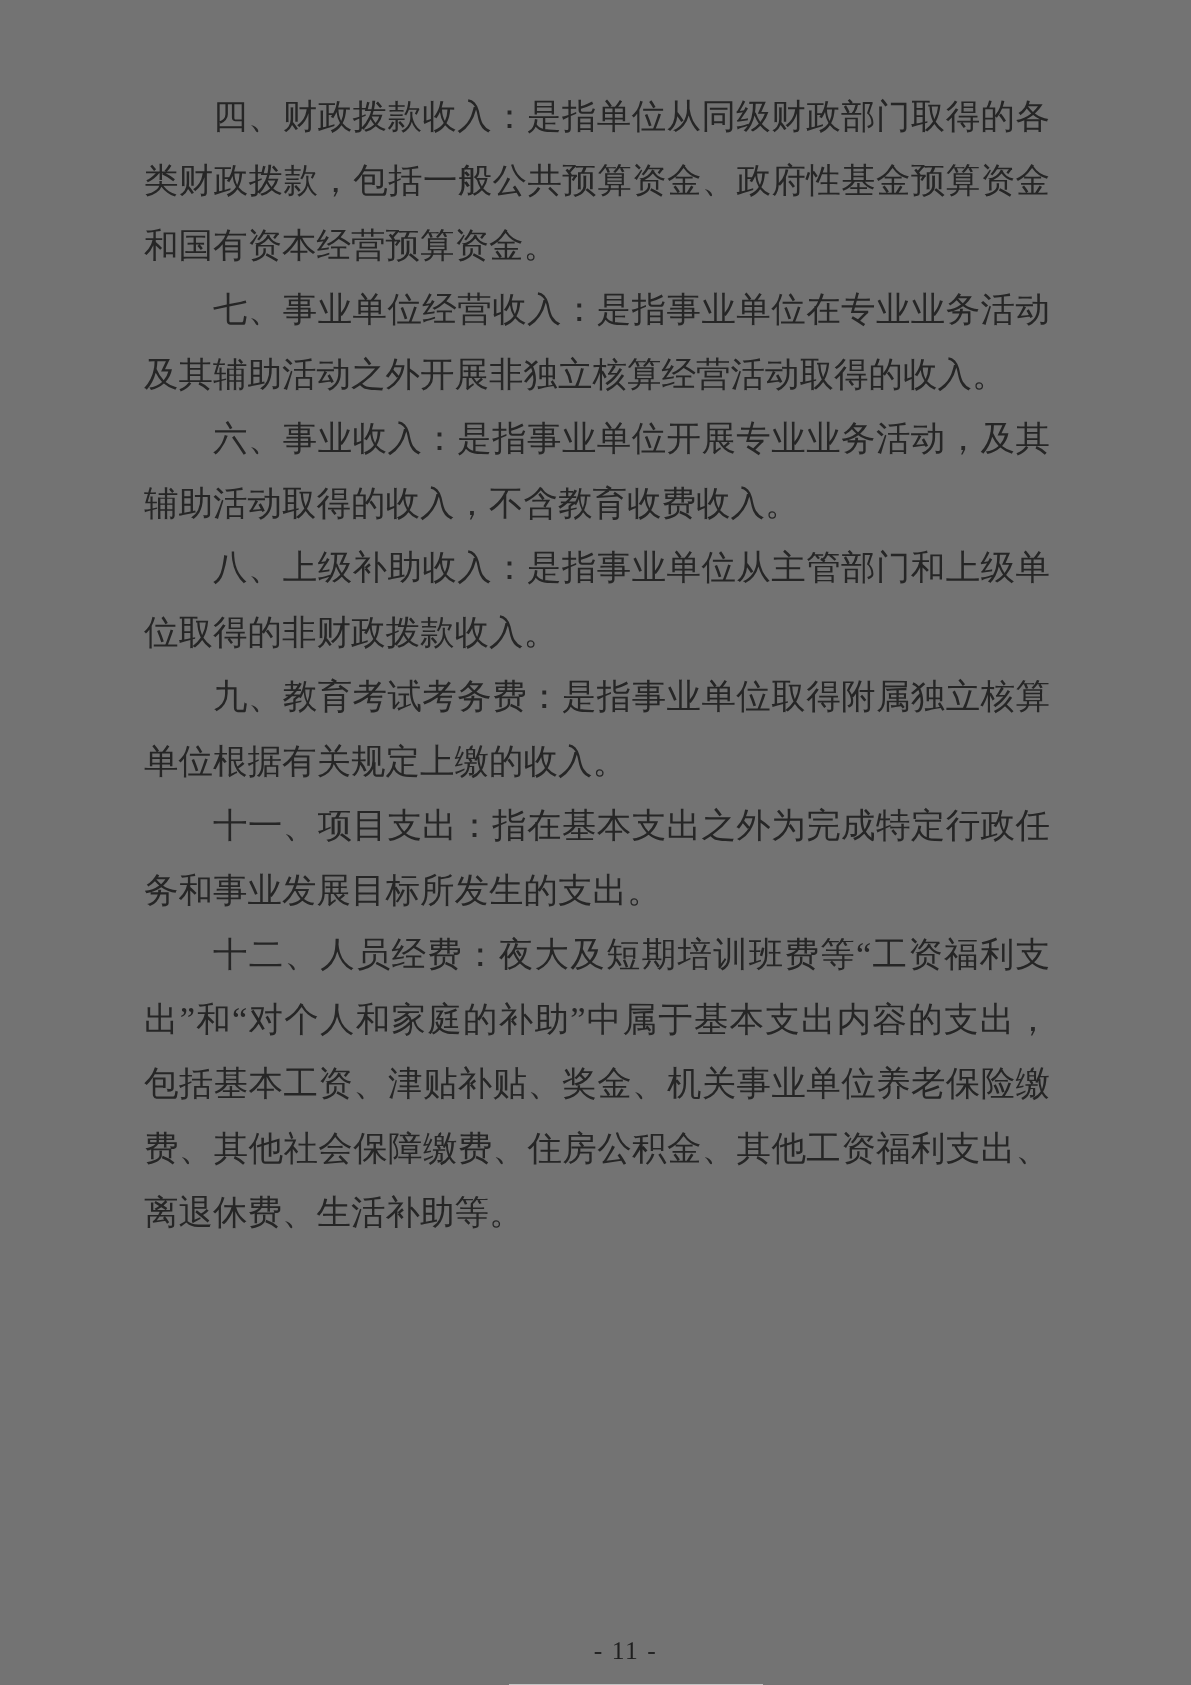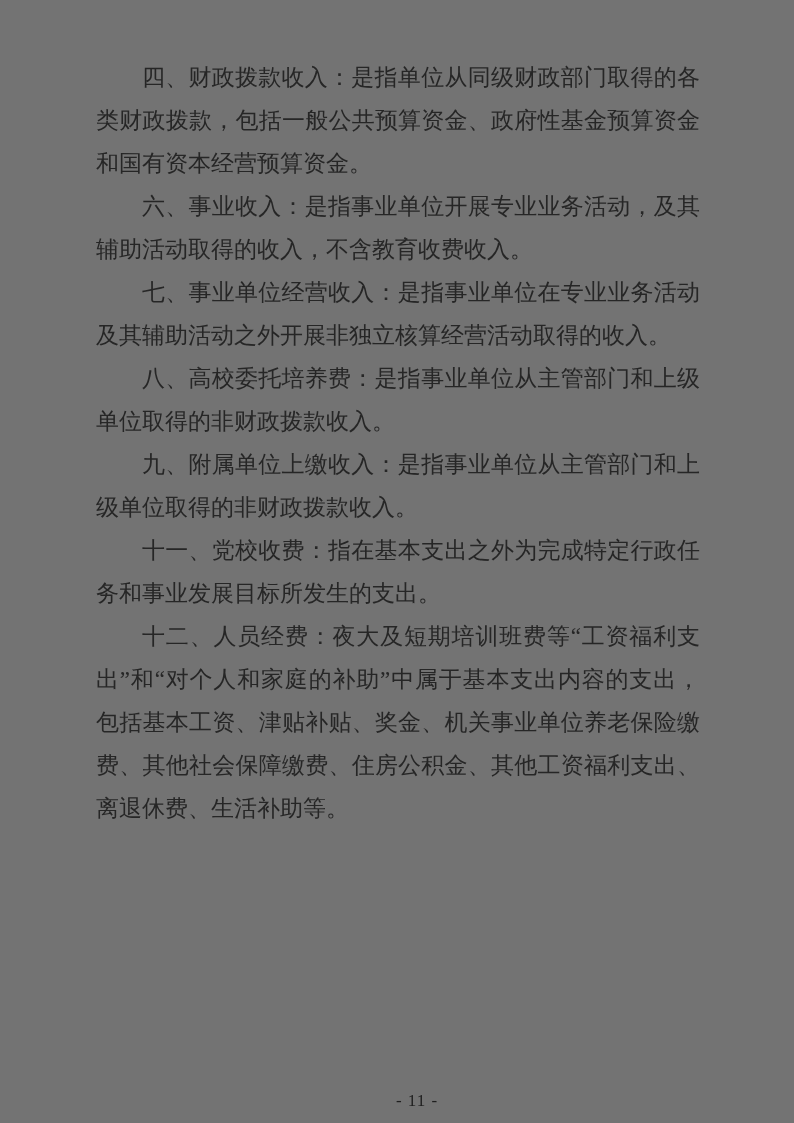--- a/index.html
+++ b/index.html
@@ -45,21 +45,21 @@
     font-family: Liberation Serif, serif;
     letter-spacing: 1px;
   }
 </style>
 </head>
 <body>
 
 <div class="page">
   <main class="content" id="paragraph-container">
       <p>四、财政拨款收入：是指单位从同级财政部门取得的各类财政拨款，包括一般公共预算资金、政府性基金预算资金和国有资本经营预算资金。</p>
+      <p>七、事业单位经营收入：是指事业单位在专业业务活动及其辅助活动之外开展非独立核算经营活动取得的收入。</p>
       <p>六、事业收入：是指事业单位开展专业业务活动，及其辅助活动取得的收入，不含教育收费收入。</p>
-      <p>七、事业单位经营收入：是指事业单位在专业业务活动及其辅助活动之外开展非独立核算经营活动取得的收入。</p>
-      <p>八、高校委托培养费：是指事业单位从主管部门和上级单位取得的非财政拨款收入。</p>
-      <p>九、附属单位上缴收入：是指事业单位从主管部门和上级单位取得的非财政拨款收入。</p>
-      <p>十一、党校收费：指在基本支出之外为完成特定行政任务和事业发展目标所发生的支出。</p>
+      <p>八、上级补助收入：是指事业单位从主管部门和上级单位取得的非财政拨款收入。</p>
+      <p>九、教育考试考务费：是指事业单位取得附属独立核算单位根据有关规定上缴的收入。</p>
+      <p>十一、项目支出：指在基本支出之外为完成特定行政任务和事业发展目标所发生的支出。</p>
       <p>十二、人员经费：夜大及短期培训班费等“工资福利支出”和“对个人和家庭的补助”中属于基本支出内容的支出，包括基本工资、津贴补贴、奖金、机关事业单位养老保险缴费、其他社会保障缴费、住房公积金、其他工资福利支出、离退休费、生活补助等。</p>
     </main>
   <footer class="page-number">- 11 -</footer>
 </div>
 
 </body></html>

